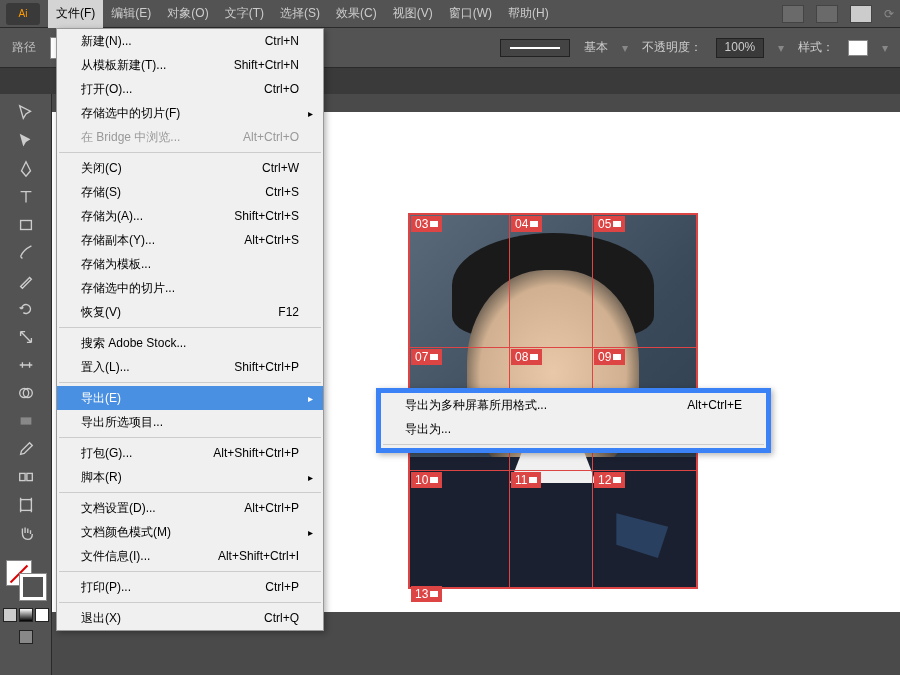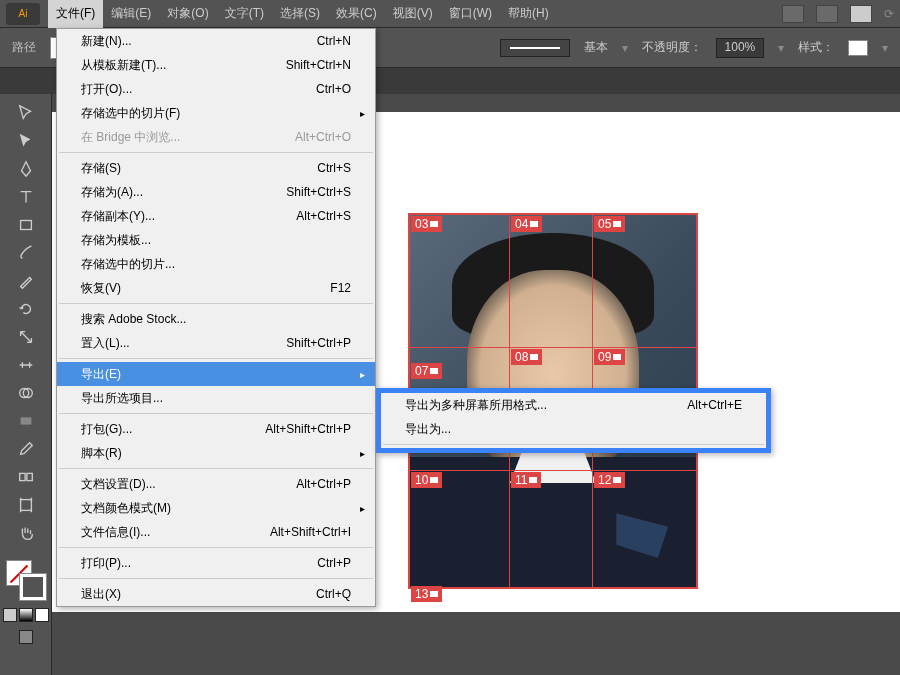--- a/index.html
+++ b/index.html
@@ -39,21 +39,21 @@
 .toolbox{position:absolute;top:94px;left:0;width:52px;bottom:0;background:#535353;border-right:1px solid #2a2a2a;display:flex;flex-direction:column;align-items:center;padding-top:6px;gap:2px}
 .tool{width:26px;height:26px;display:flex;align-items:center;justify-content:center;color:#ccc;cursor:pointer}
 .tool svg{width:18px;height:18px;fill:none;stroke:#ccc;stroke-width:1.5}
 .fillstroke{margin-top:12px;position:relative;width:40px;height:40px}
 .fs-fill{position:absolute;top:0;left:0;width:26px;height:26px;background:#fff;border:1px solid #888}
 .fs-stroke{position:absolute;bottom:0;right:0;width:26px;height:26px;background:#535353;border:3px solid #fff;box-shadow:0 0 0 1px #888}
 .fs-none{position:absolute;top:2px;left:2px;right:2px;bottom:2px}
 .fs-none::after{content:"";position:absolute;top:50%;left:-2px;right:-2px;height:2px;background:#d00;transform:rotate(-45deg)}
 .color-row{display:flex;gap:2px;margin-top:6px}
 .color-sw{width:14px;height:14px;border:1px solid #222}
-.dropdown{position:absolute;top:28px;left:56px;width:320px;background:#f0f0f0;border:1px solid #999;box-shadow:2px 2px 6px rgba(0,0,0,.3);z-index:100}
+.dropdown{position:absolute;top:28px;left:56px;width:268px;background:#f0f0f0;border:1px solid #999;box-shadow:2px 2px 6px rgba(0,0,0,.3);z-index:100}
 .dd-item{height:24px;display:flex;align-items:center;padding:0 24px;color:#000;cursor:pointer;position:relative}
 .dd-item.disabled{color:#999}
 .dd-item.highlighted{background:#4a90e2;color:#fff}
 .dd-shortcut{margin-left:auto;color:#000}
 .dd-item.disabled .dd-shortcut{color:#999}
 .dd-item.highlighted .dd-shortcut{color:#fff}
 .dd-sep{height:1px;background:#ccc;margin:3px 2px}
 .dd-arrow{position:absolute;right:10px;font-size:10px}
 .submenu{position:absolute;top:388px;left:376px;width:395px;background:#f0f0f0;border:5px solid #3b82f6;box-shadow:2px 2px 6px rgba(0,0,0,.3);z-index:101}
 </style>
@@ -232,21 +232,21 @@
       <span class="slice-icon"></span>
     </div>
   <div class="slice-label" style="top:2px;left:102px">
       <span>04</span>
       <span class="slice-icon"></span>
     </div>
   <div class="slice-label" style="top:2px;left:185px">
       <span>05</span>
       <span class="slice-icon"></span>
     </div>
-  <div class="slice-label" style="top:149px;left:2px">
+  <div class="slice-label" style="top:135px;left:2px">
       <span>07</span>
       <span class="slice-icon"></span>
     </div>
   <div class="slice-label" style="top:135px;left:102px">
       <span>08</span>
       <span class="slice-icon"></span>
     </div>
   <div class="slice-label" style="top:135px;left:185px">
       <span>09</span>
       <span class="slice-icon"></span>
@@ -285,20 +285,24 @@
     <div class="dd-item">
       <span>存储选中的切片(F)</span>
       <span class="dd-arrow">▸</span>
     </div>
     <div class="dd-item disabled">
       <span>在 Bridge 中浏览...</span>
       <span class="dd-shortcut">Alt+Ctrl+O</span>
     </div>
     <div class="dd-sep"></div>
     <div class="dd-item">
+      <span>关闭(C)</span>
+      <span class="dd-shortcut">Ctrl+W</span>
+    </div>
+    <div class="dd-item">
       <span>存储(S)</span>
       <span class="dd-shortcut">Ctrl+S</span>
     </div>
     <div class="dd-item">
       <span>存储为(A)...</span>
       <span class="dd-shortcut">Shift+Ctrl+S</span>
     </div>
     <div class="dd-item">
       <span>存储副本(Y)...</span>
       <span class="dd-shortcut">Alt+Ctrl+S</span>

